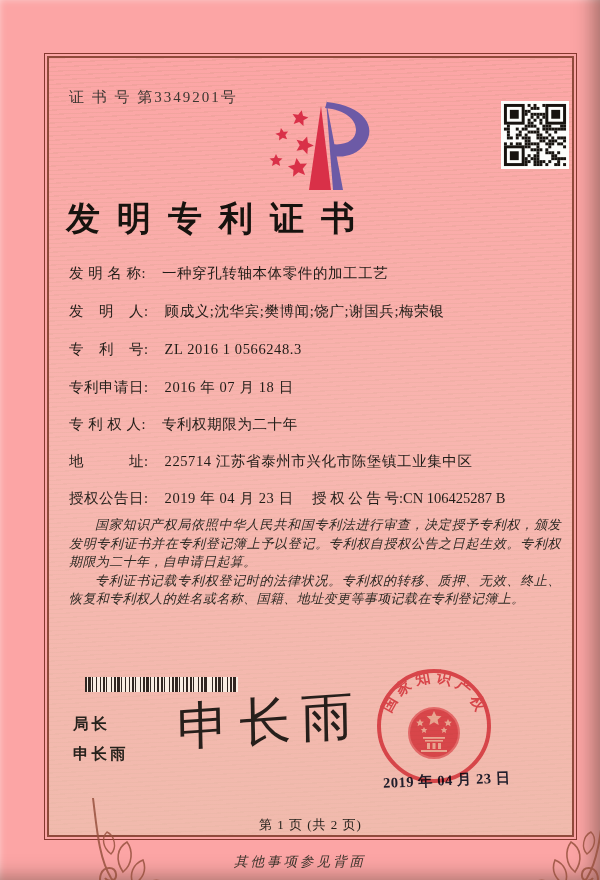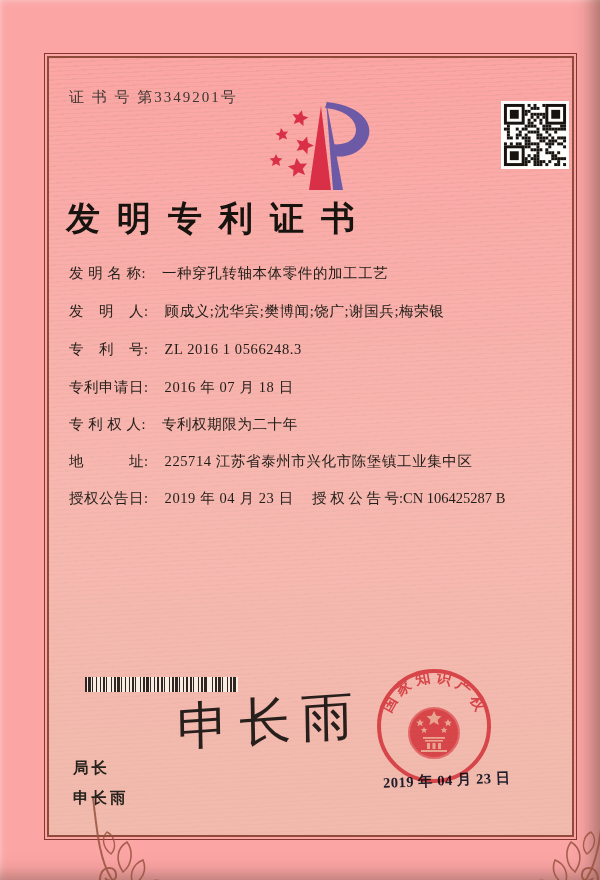--- a/index.html
+++ b/index.html
@@ -40,21 +40,21 @@
     font-size:13px;line-height:18.6px;color:#2e2a24;
     font-style:italic;text-align:justify;letter-spacing:.4px;
   }
   .legal p{margin:0;text-indent:2em;}
   .barcode{
     left:36px;top:619px;width:153px;height:15px;
     background:
       repeating-linear-gradient(90deg,#16120e 0 1.5px,#f9f4ea 1.5px 3px,#16120e 3px 5.5px,#f9f4ea 5.5px 6.5px,#16120e 6.5px 7.5px,#f9f4ea 7.5px 11px,#16120e 11px 12px,#f9f4ea 12px 14.5px);
     opacity:.88;
   }
-  .officer{left:24px;top:651px;font-size:15.5px;font-weight:600;color:#26221c;letter-spacing:3px;line-height:30px;margin-top:44px;}
+  .officer{left:24px;top:651px;font-size:15.5px;font-weight:600;color:#26221c;letter-spacing:3px;line-height:30px;}
   .signature{
     left:128px;top:628px;width:210px;
     font-size:52px;font-weight:500;color:#16130f;
     letter-spacing:10px;transform:rotate(-4deg) skewX(-3deg);
     opacity:.92;
   }
   .seal{left:326px;top:609px;width:118px;height:118px;mix-blend-mode:multiply;opacity:.94;}
   .seal-date{
     left:334px;top:713px;width:130px;
     font-size:14.5px;font-weight:700;color:#232a40;
@@ -276,20 +276,24 @@
           <span class="lbl">地　　　址:</span><span class="val">225714 江苏省泰州市兴化市陈堡镇工业集中区</span>
         </div>
         <div class="row" style="top:225px">
           <span class="lbl">授权公告日:</span><span class="val">2019 年 04 月 23 日</span>
         </div>
         <div class="row-r" style="top:225px;left:243px">
           <span class="lbl">授 权 公 告 号:</span><span class="val">CN 106425287 B</span>
         </div>
       </div>
 
+      <div class="abs legal">
+        <p>国家知识产权局依照中华人民共和国专利法进行审查，决定授予专利权，颁发发明专利证书并在专利登记簿上予以登记。专利权自授权公告之日起生效。专利权期限为二十年，自申请日起算。</p>
+        <p>专利证书记载专利权登记时的法律状况。专利权的转移、质押、无效、终止、恢复和专利权人的姓名或名称、国籍、地址变更等事项记载在专利登记簿上。</p>
+      </div>
 
       <div class="abs barcode"></div>
 
       <div class="abs officer">
         <div>局长</div>
         <div>申长雨</div>
       </div>
 
       <div class="abs signature">申长雨</div>
 
@@ -315,20 +319,21 @@
               <rect x="57.5" y="76" width="3" height="6"></rect>
               <rect x="63" y="76" width="3" height="6"></rect>
               <rect x="46" y="83" width="26" height="2"></rect>
             </g>
           </g>
         </svg>
       </div>
 
       <div class="abs seal-date">2019 年 04 月 23 日</div>
 
+      <div class="abs page-num">第 1 页 (共 2 页)</div>
 
       <svg class="abs flourish fl-left" viewBox="0 0 92 102">
         <g fill="none" stroke="#98523f" stroke-width="2" opacity=".85">
           <path d="M4 2 C8 34 10 62 22 82 C34 98 64 98 90 97"></path>
           <path d="M30 92 C18 96 8 88 12 78 C15 70 26 70 27 78 C28 85 20 87 16 82"></path>
           <path d="M34 76 C26 64 28 52 38 46 C44 54 44 68 34 76 Z" stroke-width="1.6"></path>
           <path d="M44 88 C40 78 44 68 54 64 C58 74 54 84 44 88 Z" stroke-width="1.6"></path>
           <path d="M52 94 C56 86 66 82 74 86 C72 94 62 98 52 94 Z" stroke-width="1.6"></path>
           <path d="M22 58 C14 52 12 42 18 36 C26 40 28 52 22 58 Z" stroke-width="1.4"></path>
         </g>
@@ -340,13 +345,14 @@
           <path d="M34 76 C26 64 28 52 38 46 C44 54 44 68 34 76 Z" stroke-width="1.6"></path>
           <path d="M44 88 C40 78 44 68 54 64 C58 74 54 84 44 88 Z" stroke-width="1.6"></path>
           <path d="M52 94 C56 86 66 82 74 86 C72 94 62 98 52 94 Z" stroke-width="1.6"></path>
           <path d="M22 58 C14 52 12 42 18 36 C26 40 28 52 22 58 Z" stroke-width="1.4"></path>
         </g>
       </svg>
 
     </div>
   </div>
 
+  <div class="abs back-note">其他事项参见背面</div>
 </div>
 
 </body></html>

